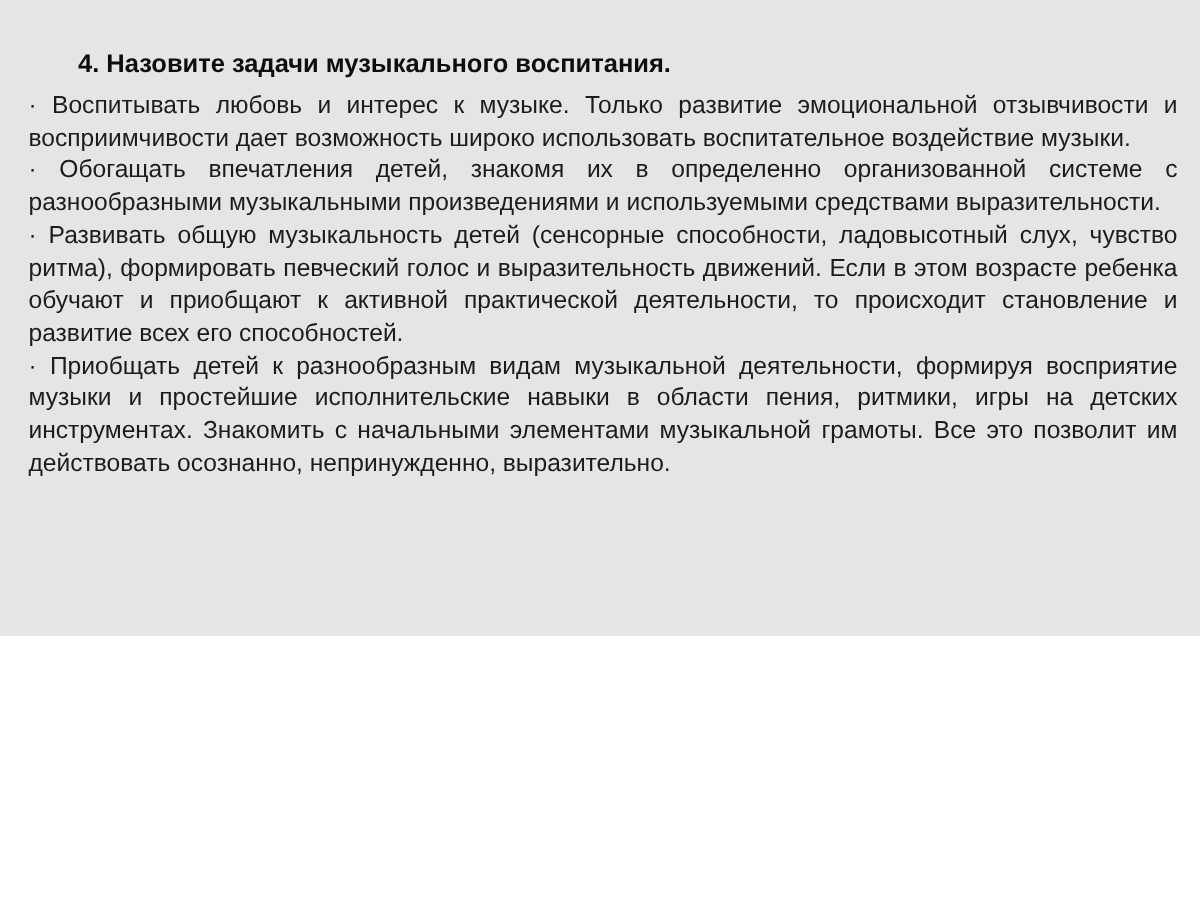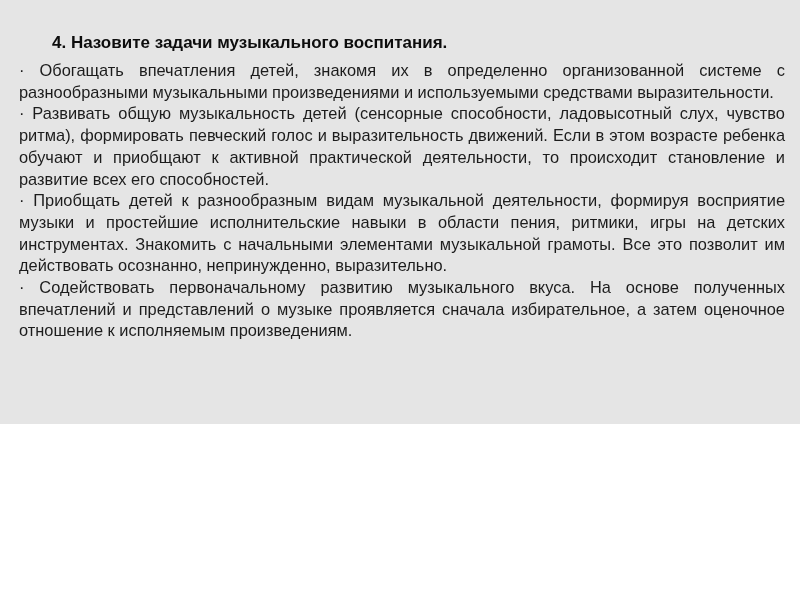--- a/index.html
+++ b/index.html
@@ -87,24 +87,24 @@
   }
 </style>
 </head>
 <body>
 
 <div class="slide">
 
   <div class="slide-title">4. Назовите задачи музыкального воспитания.</div>
 
   <div class="text-block">
+    <p>· Воспитывать любовь и интерес к музыке. Только развитие эмоциональной отзывчивости и восприимчивости дает возможность широко использовать воспитательное воздействие музыки.</p>
     <p>· Обогащать впечатления детей, знакомя их в определенно организованной системе с разнообразными музыкальными произведениями и используемыми средствами выразительности.</p>
     <p>· Развивать общую музыкальность детей (сенсорные способности, ладовысотный слух, чувство ритма), формировать певческий голос и выразительность движений. Если в этом возрасте ребенка обучают и приобщают к активной практической деятельности, то происходит становление и развитие всех его способностей.</p>
     <p>· Приобщать детей к разнообразным видам музыкальной деятельности, формируя восприятие музыки и простейшие исполнительские навыки в области пения, ритмики, игры на детских инструментах. Знакомить с начальными элементами музыкальной грамоты. Все это позволит им действовать осознанно, непринужденно, выразительно.</p>
-    <p>· Содействовать первоначальному развитию музыкального вкуса. На основе полученных впечатлений и представлений о музыке проявляется сначала избирательное, а затем оценочное отношение к исполняемым произведениям.</p>
   </div>
 
   <div class="chart">
     <div class="bar"></div>
     <div class="x-axis"></div>
   </div>
 
   <div class="bar-value-label">12</div>
 
   <div class="category-label">правильно</div>

